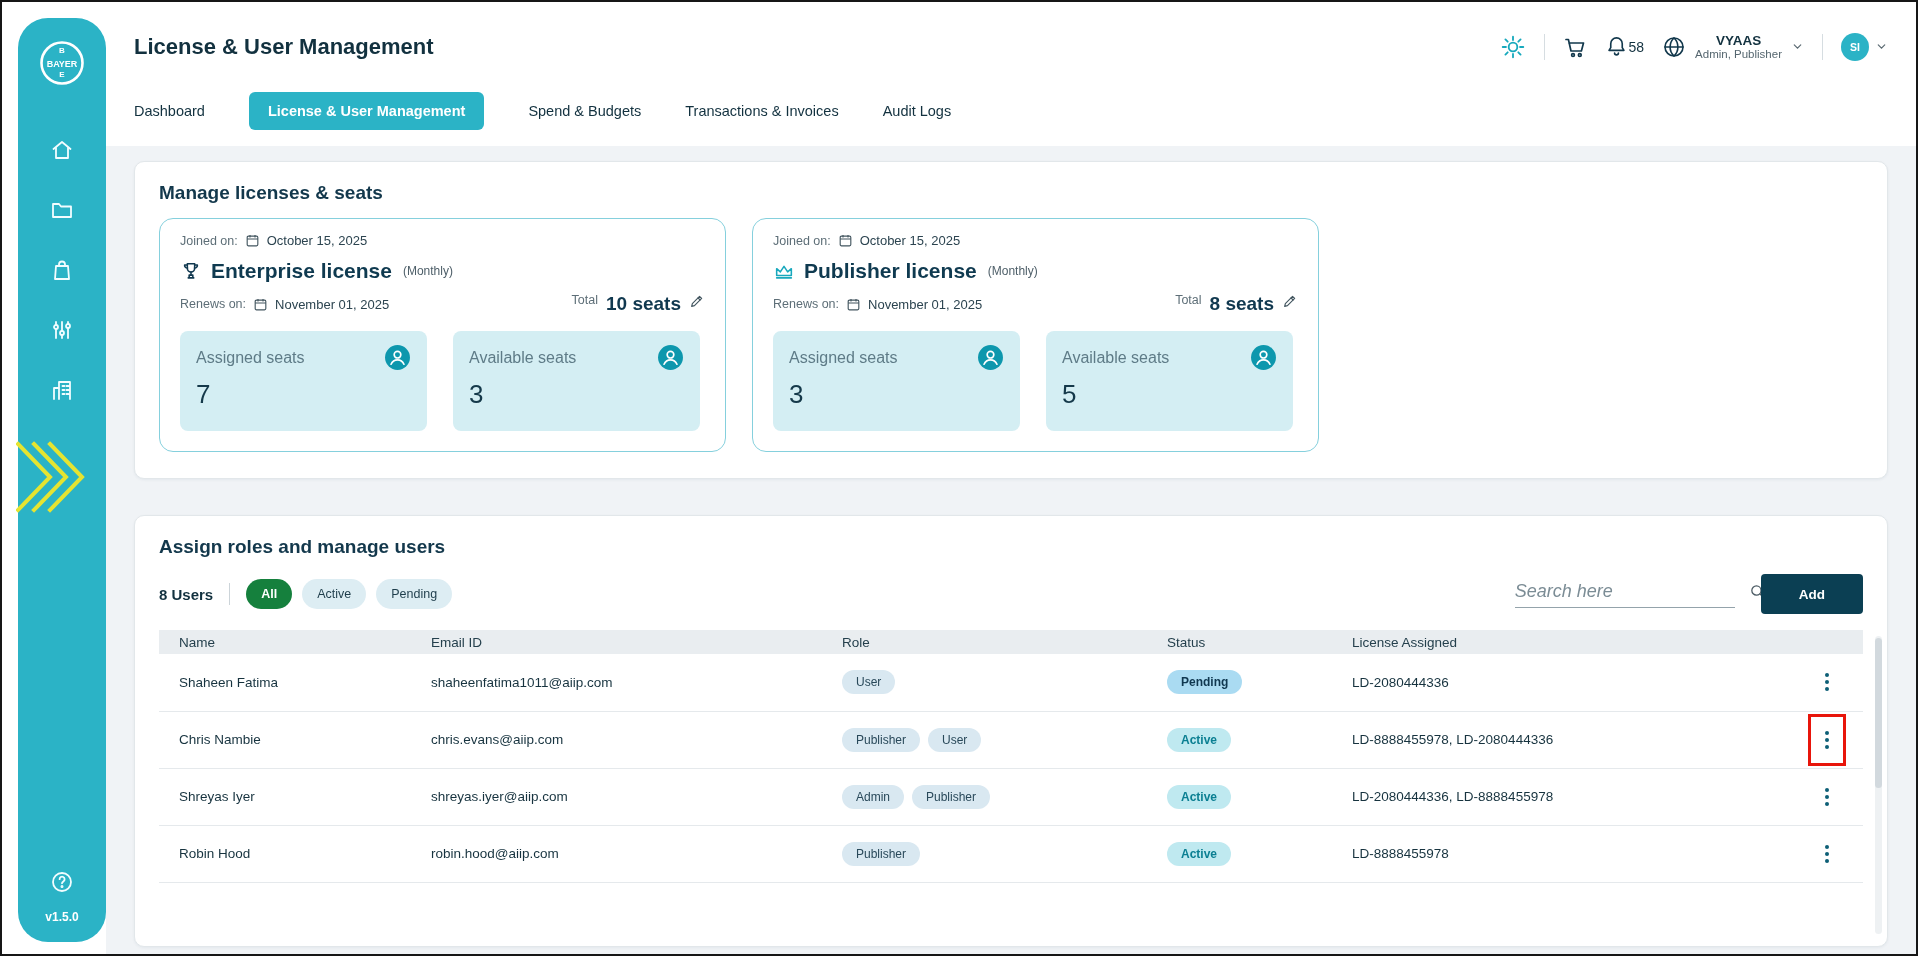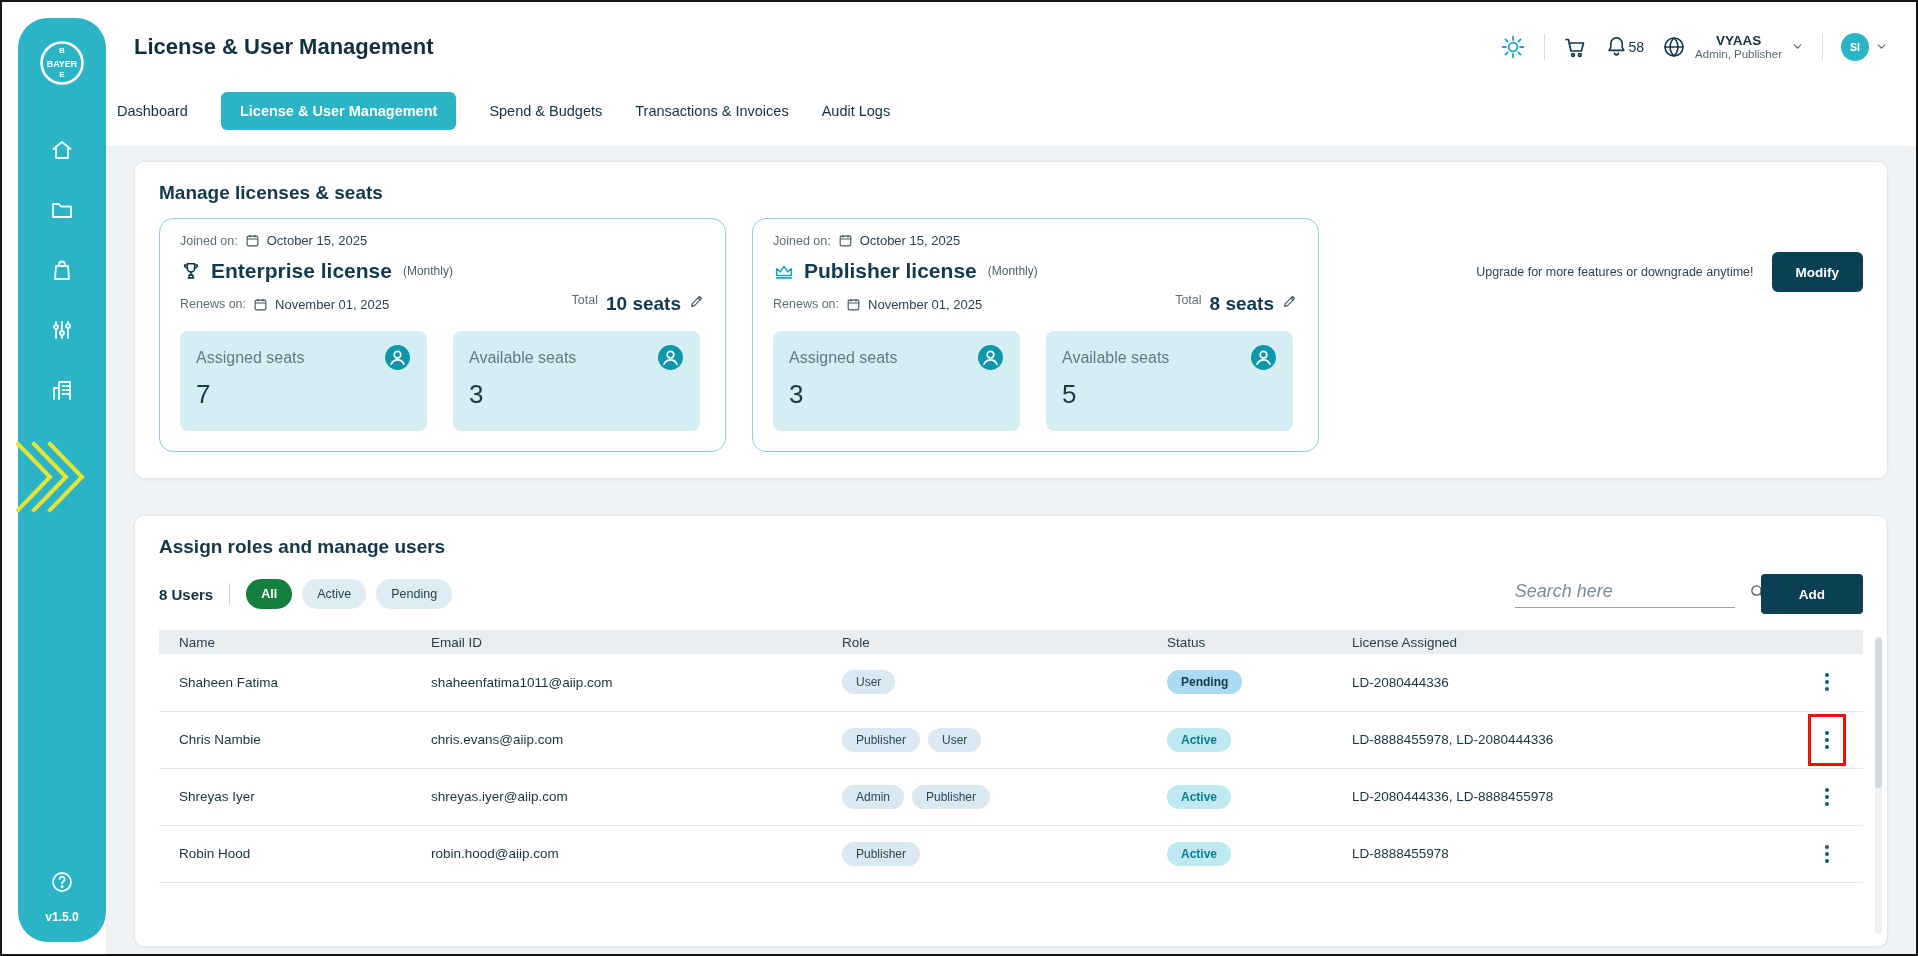--- a/index.html
+++ b/index.html
@@ -31,21 +31,21 @@
   .account{display:inline-flex;align-items:center;gap:9px;cursor:pointer;color:#12384c}
   .acct-text{display:flex;flex-direction:column;line-height:1.15}
   .acct-name{font-size:13.5px;font-weight:700;color:#12313f}
   .acct-role{font-size:11.5px;color:#55666f}
   .chev{color:#5b6a72}
   .avatar-group{display:inline-flex;align-items:center;gap:6px;cursor:pointer}
   .avatar{width:28px;height:28px;border-radius:50%;background:#2bb3c6;color:#fff;font-size:10.5px;font-weight:700;
     display:inline-flex;align-items:center;justify-content:center}
 
   
-  .tab-bar{display:flex;align-items:center;gap:33px;padding:0 11px 16px;background:#fff}
+  .tab-bar{display:flex;align-items:center;gap:44px;padding:0 28px 16px;background:#fff}
   .tab{background:none;border:none;cursor:pointer;font-size:14.5px;color:#12313f;padding:0;
     font-family:"Liberation Sans",sans-serif}
   .tab.active{background:#2bb3c6;color:#fff;font-weight:700;border-radius:6px;padding:11px 19px}
 
   
   .content{flex:1;background:#f0f3f6;padding:15px 28px 0;overflow:hidden}
   .card{background:#fff;border:1px solid #e2e7ea;border-radius:10px;box-shadow:0 1px 3px rgba(16,56,79,.06)}
   .section-title{font-size:19px;font-weight:700;color:#13384c}
 
   
@@ -372,24 +372,20 @@
                         <circle cx="13" cy="10.3" r="3.2" fill="none" stroke="#fff" stroke-width="1.6"></circle>
                         <path d="M6.8 19.5c1.3-3 3.9-4.2 6.2-4.2s4.9 1.2 6.2 4.2" fill="none" stroke="#fff" stroke-width="1.6" stroke-linecap="round"></path>
                       </svg>
                     </span>
                 </div>
                 <div class="seat-value">5</div>
               </div>
             </div>
           </div>
 
-          <div class="licenses-right">
-            <span class="upgrade-note">Upgrade for more features or downgrade anytime!</span>
-            <button class="btn-dark">Modify</button>
-          </div>
         </div>
       </section>
 
       <section class="card users-card">
         <h2 class="section-title">Assign roles and manage users</h2>
 
         <div class="users-controls">
           <span class="users-count">8 Users</span>
           <span class="ctrl-div"></span>
           <span class="filter-pills">

